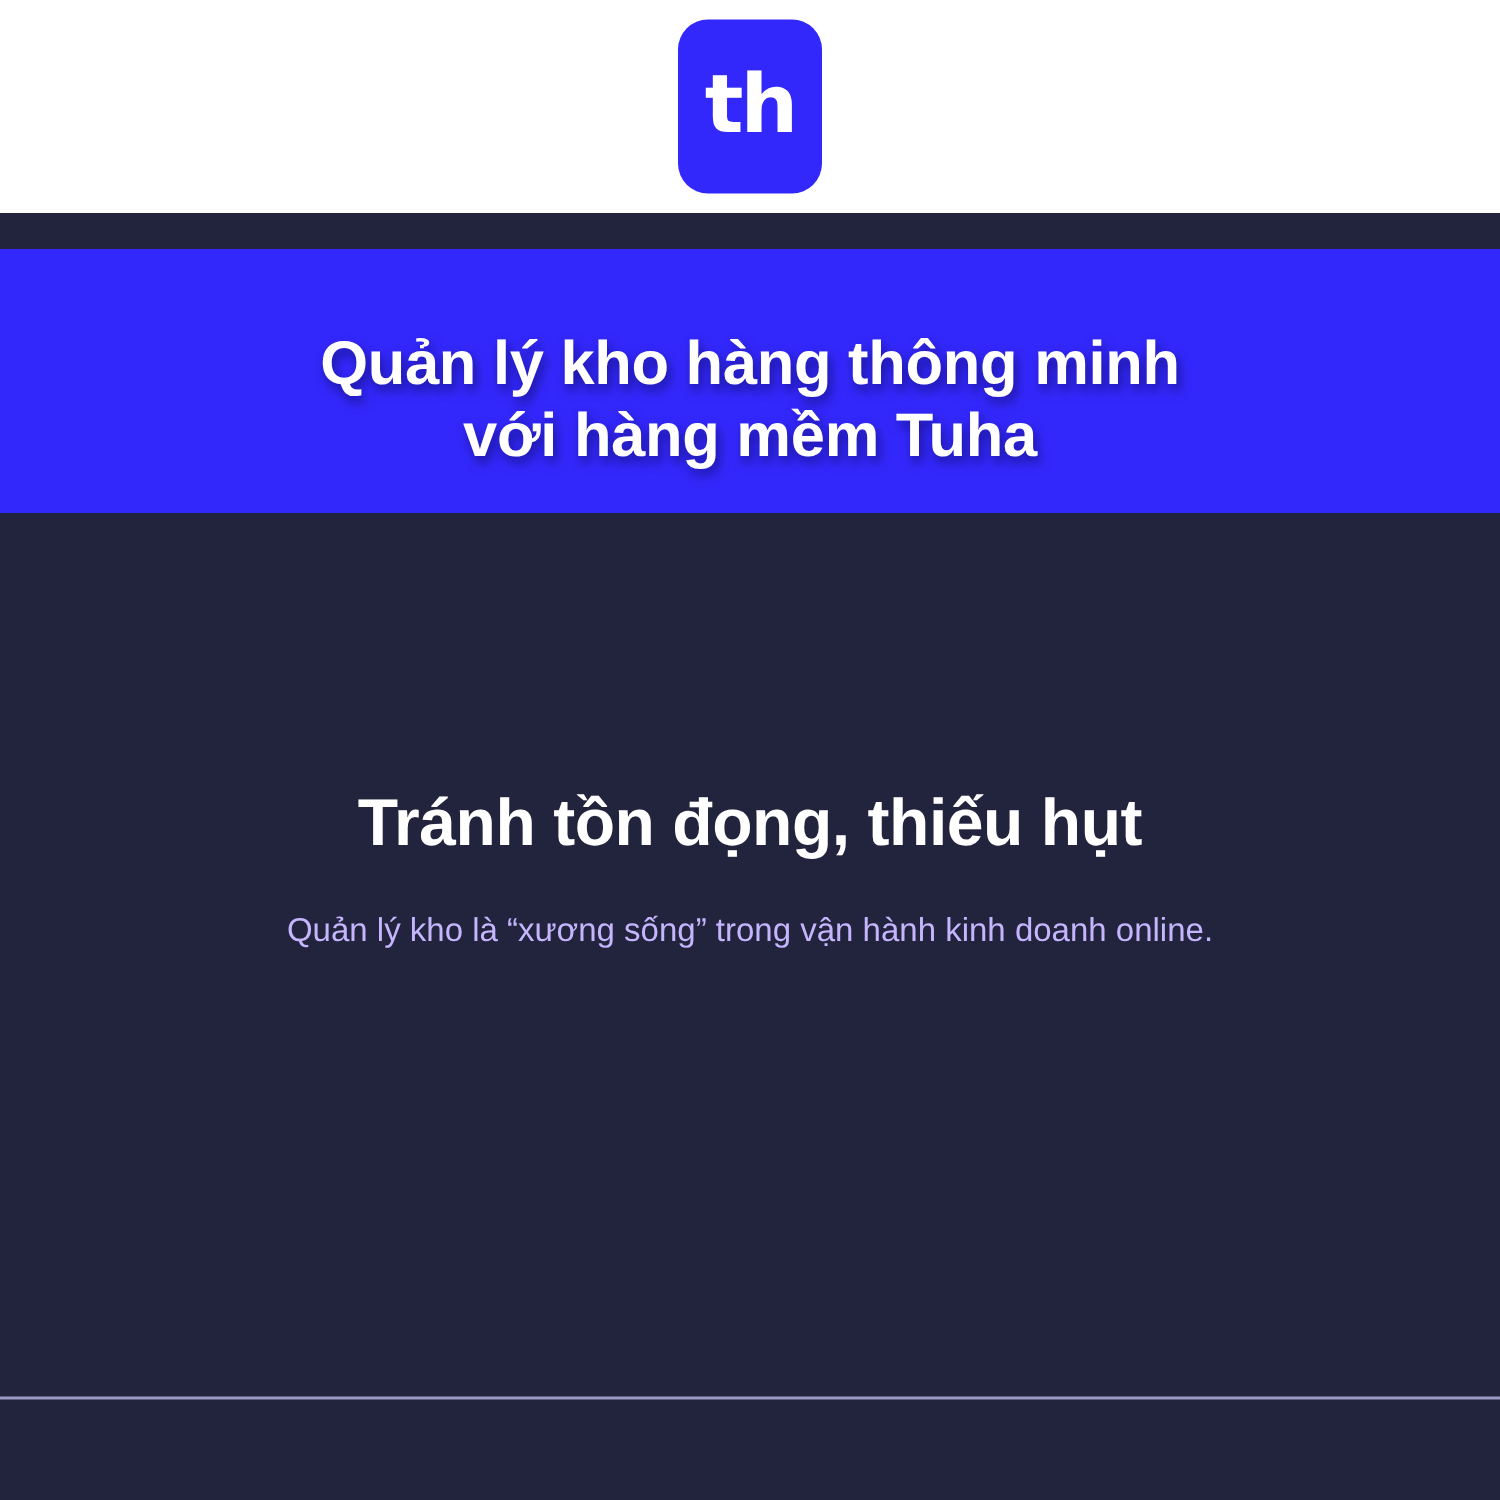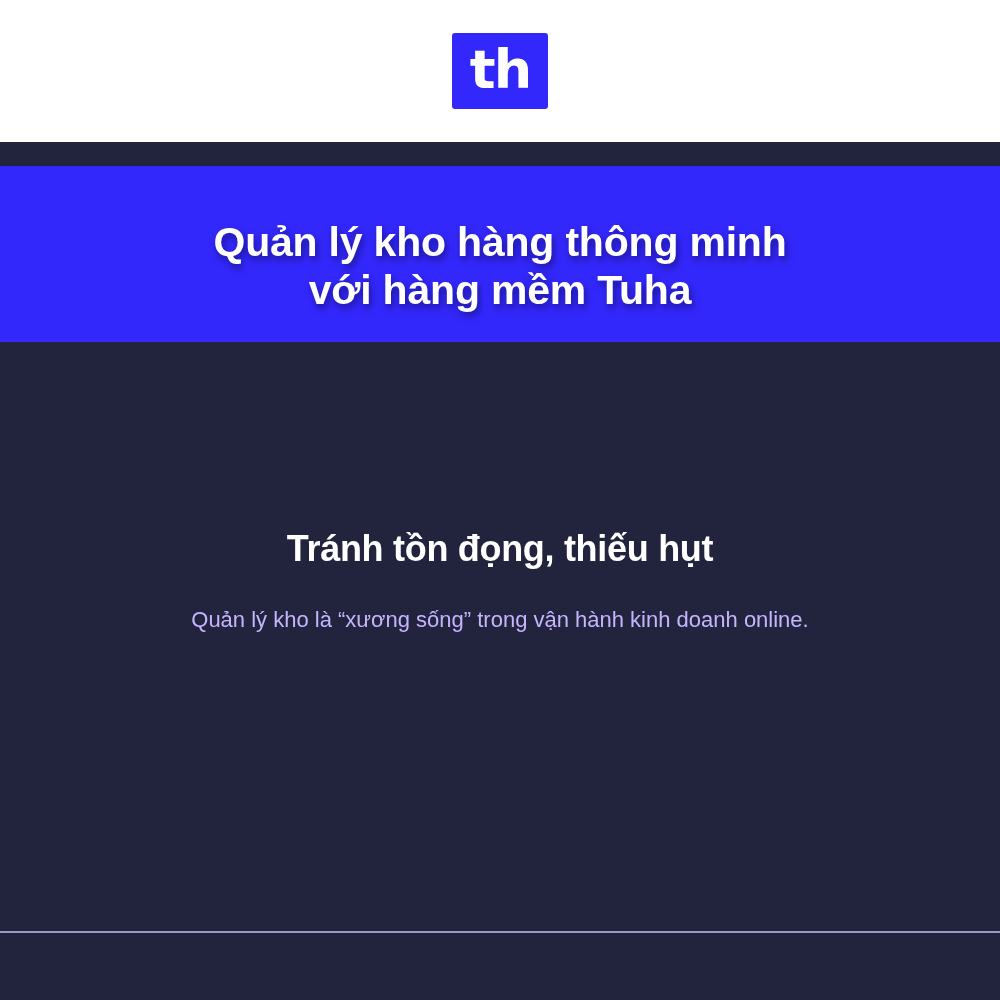--- a/index.html
+++ b/index.html
@@ -26,22 +26,22 @@
     top: 0;
     width: 1000px;
     height: 142px;
     background: #ffffff;
     display: flex;
     align-items: center;
     justify-content: center;
   }
   .logo {
     width: 96px;
-    height: 76px;
-    border-radius: 3px;
+    height: 116px;
+    border-radius: 20px;
     background: #3328fb;
     display: flex;
     align-items: center;
     justify-content: center;
     position: relative;
   }
   .logo-mark {
     color: #ffffff;
     font-family: "DejaVu Sans", sans-serif;
     font-weight: 700;
@@ -92,21 +92,21 @@
   .section-heading {
     position: absolute;
     left: 0;
     top: 185px;
     width: 1000px;
     margin: 0;
     text-align: center;
     color: #ffffff;
     font-family: "Liberation Sans", sans-serif;
     font-weight: 700;
-    font-size: 36px;
+    font-size: 44px;
     line-height: 44px;
     letter-spacing: -0.3px;
   }
   .section-subtitle {
     position: absolute;
     left: 0;
     top: 263px;
     width: 1000px;
     margin: 0;
     text-align: center;

